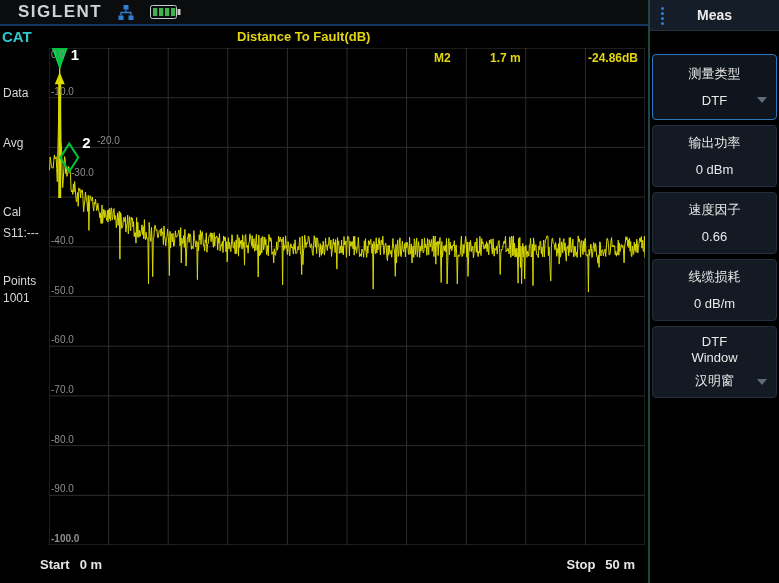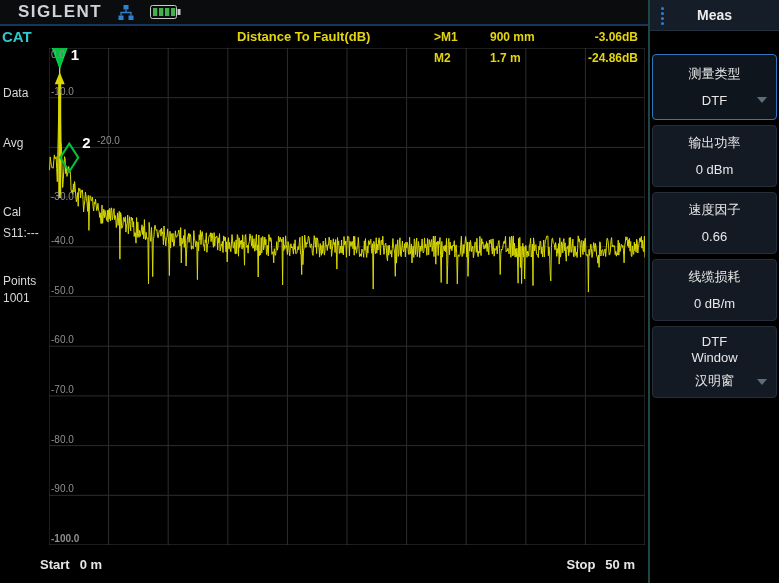--- a/index.html
+++ b/index.html
@@ -82,25 +82,20 @@
       </span>
     </div>
 
     <div class="header-row">
       <span class="cat">CAT</span>
       <span class="trace-sel">
         <span class="trace-arrow"></span>
         <span>Trace 1</span>
       </span>
       <span class="plot-title">Distance To Fault(dB)</span>
-      <span class="mrow m1row">
-        <span class="mcol1">&gt;M1</span>
-        <span class="mcol2">900 mm</span>
-        <span class="mcol3">-3.06dB</span>
-      </span>
     </div>
 
     <div class="body-row">
       <div class="gutter">
         <div class="glabel g-data">Data</div>
         <div class="glabel g-avg">Avg</div>
         <div class="glabel g-cal">Cal</div>
         <div class="glabel g-s11">S11:---</div>
         <div class="glabel g-points">Points</div>
         <div class="glabel g-pointsv">1001</div>
@@ -135,21 +130,21 @@
             <polygon points="10.728000000000002,24.2 5.7280000000000015,36.2 15.728000000000002,36.2" fill="#d9d900"></polygon>
             <line x1="10.728000000000002" y1="30.2" x2="10.728000000000002" y2="150" stroke="#d9d900" stroke-width="3"></line>
             <text x="21.7" y="12.2" fill="#ffffff" font-size="15" font-weight="bold" font-family="&quot;Liberation Sans&quot;,sans-serif">1</text>
             <polygon points="20.264000000000003,95.6 29.264000000000003,109.6 20.264000000000003,123.6 11.264000000000003,109.6" fill="none" stroke="#00c23c" stroke-width="2"></polygon>
             <text x="33.3" y="99.6" fill="#ffffff" font-size="15" font-weight="bold" font-family="&quot;Liberation Sans&quot;,sans-serif">2</text>
           </svg>
         <div id="ylabels">
             <div class="ylabel" style="top: 2px;">0.0</div>
             <div class="ylabel" style="top: 38.7px;">-10.0</div>
             <div class="ylabel" style="top: 88.4px; padding-left: 46px;">-20.0</div>
-            <div class="ylabel" style="top: 144px;">-30.0</div>
+            <div class="ylabel" style="top: 120px; padding-left: 20px;">-30.0</div>
             <div class="ylabel" style="top: 187.8px;">-40.0</div>
             <div class="ylabel" style="top: 237.5px;">-50.0</div>
             <div class="ylabel" style="top: 287.2px;">-60.0</div>
             <div class="ylabel" style="top: 336.9px;">-70.0</div>
             <div class="ylabel" style="top: 386.6px;">-80.0</div>
             <div class="ylabel" style="top: 436.3px;">-90.0</div>
             <div class="ylabel" style="top: 486px; font-weight: bold;">-100.0</div>
           </div>
         <span class="mrow m2row">
           <span class="mcol1">M2</span>

